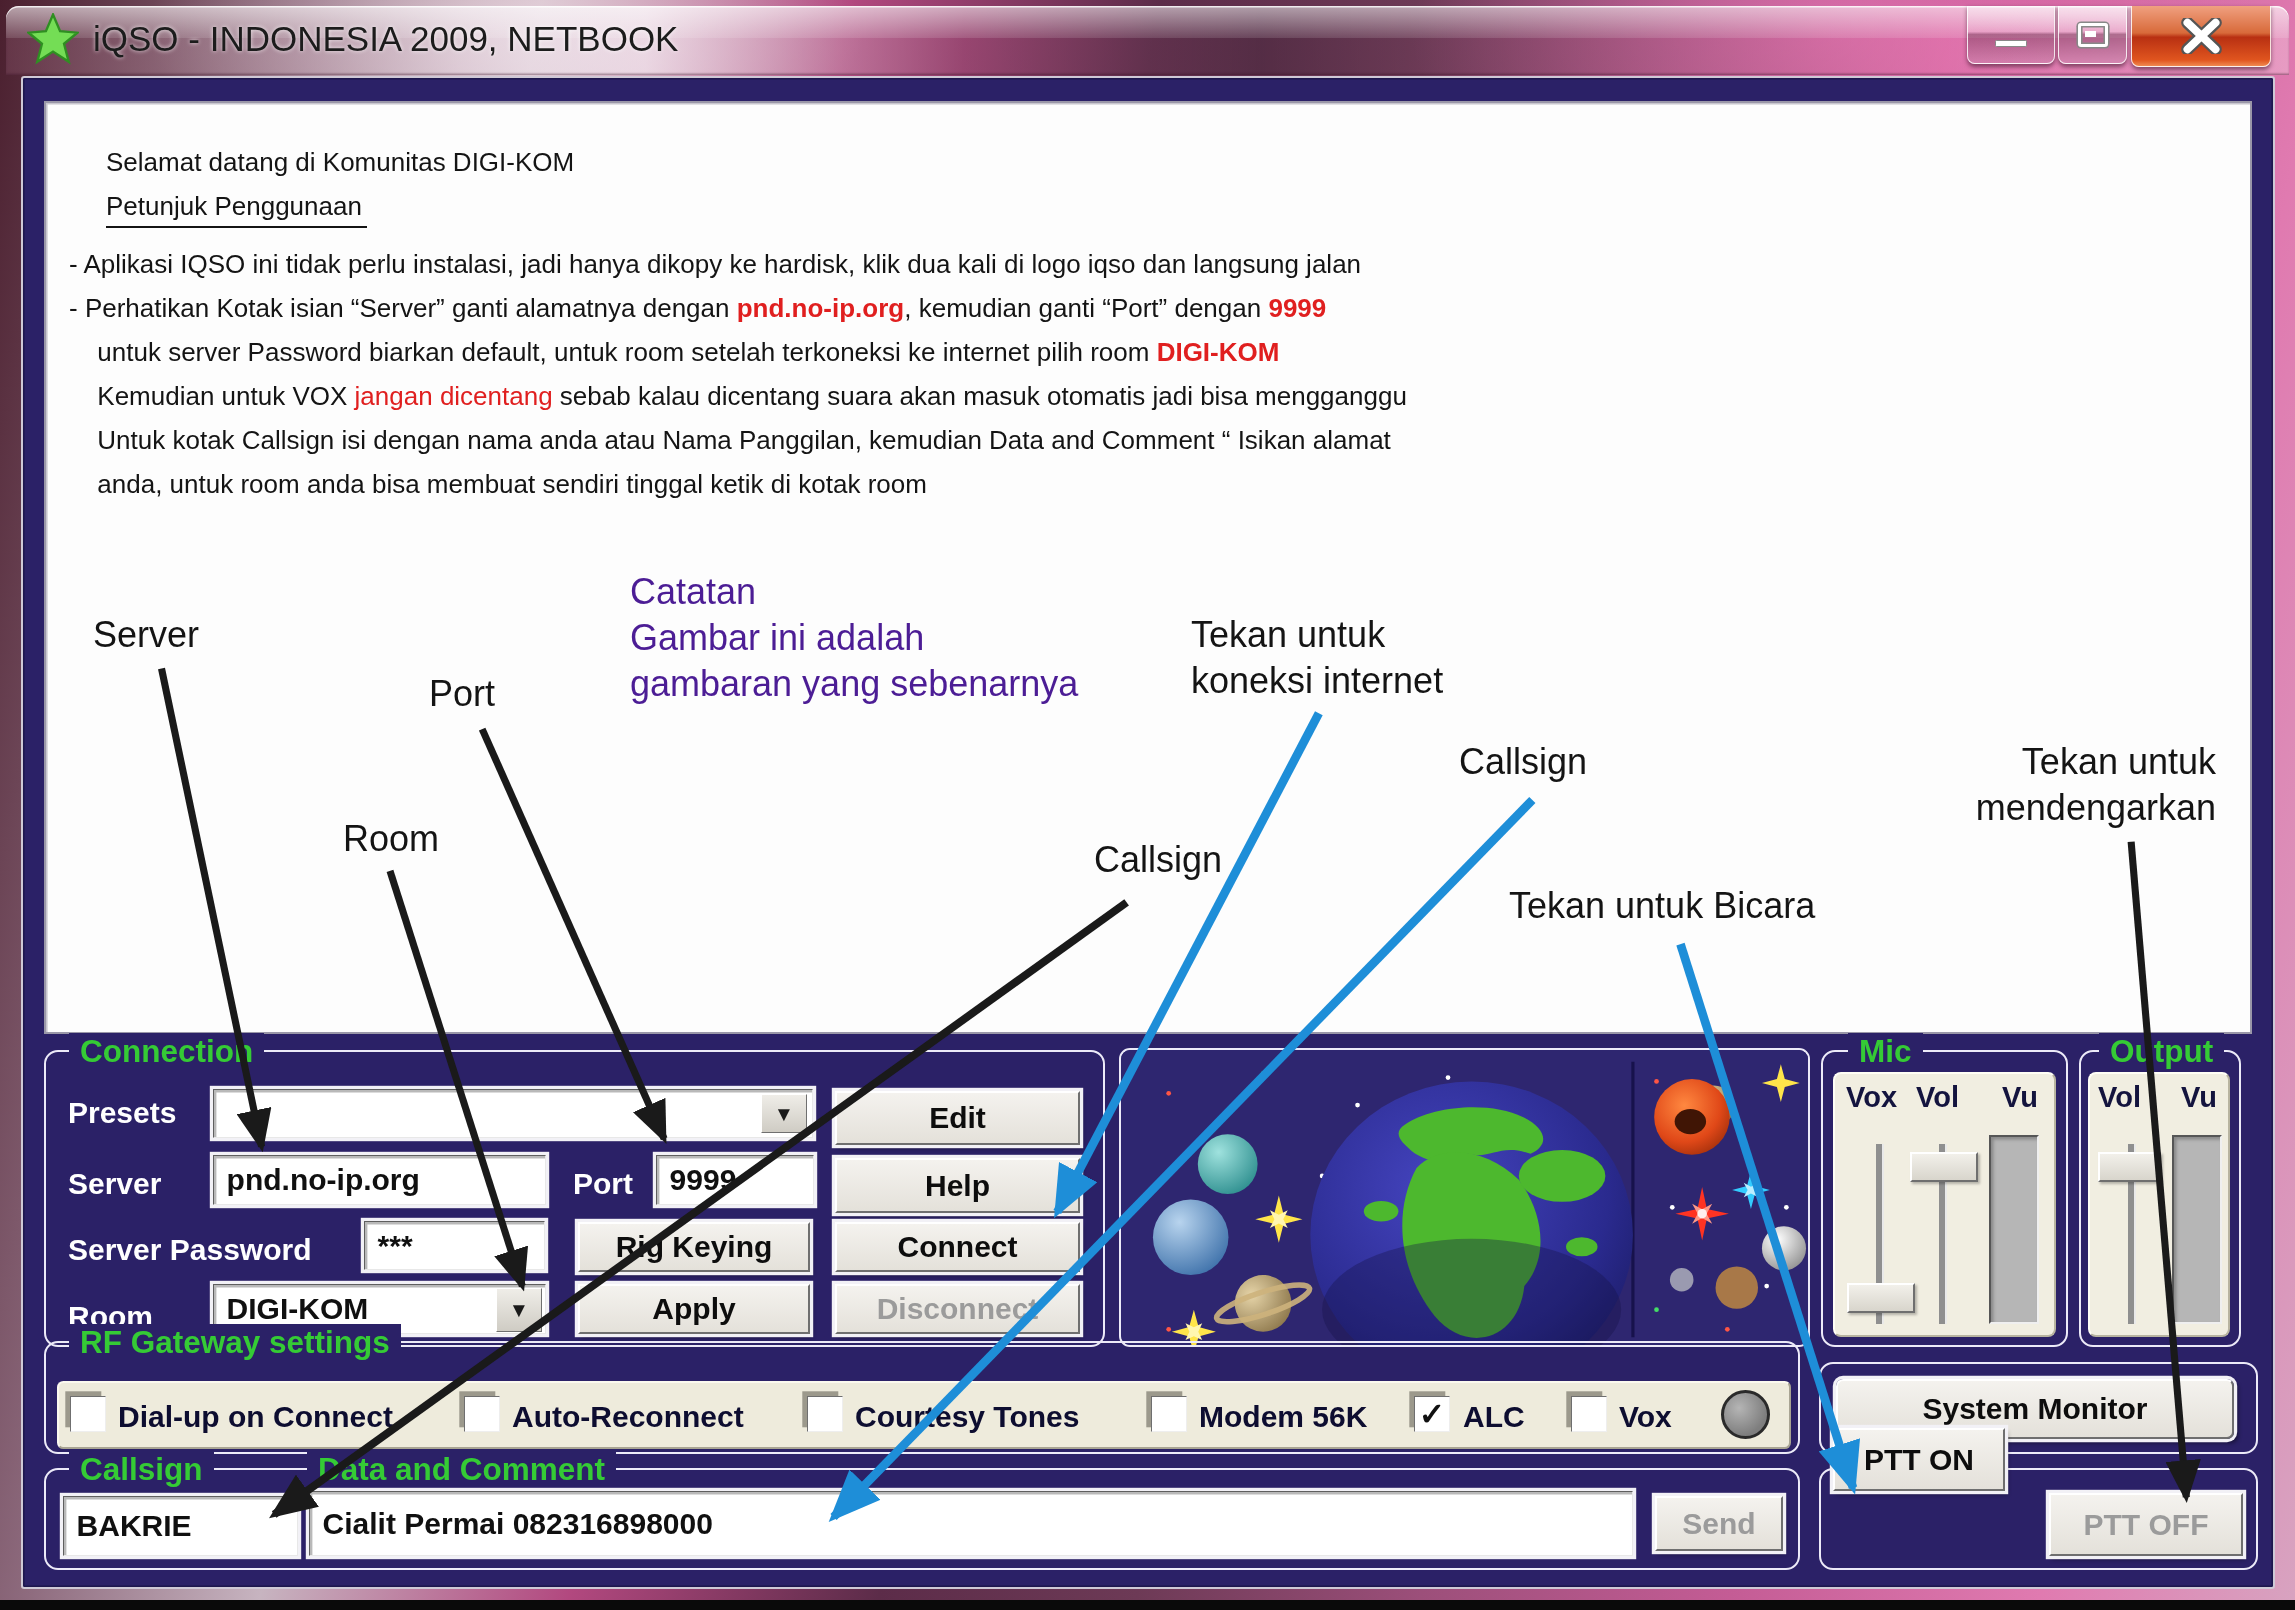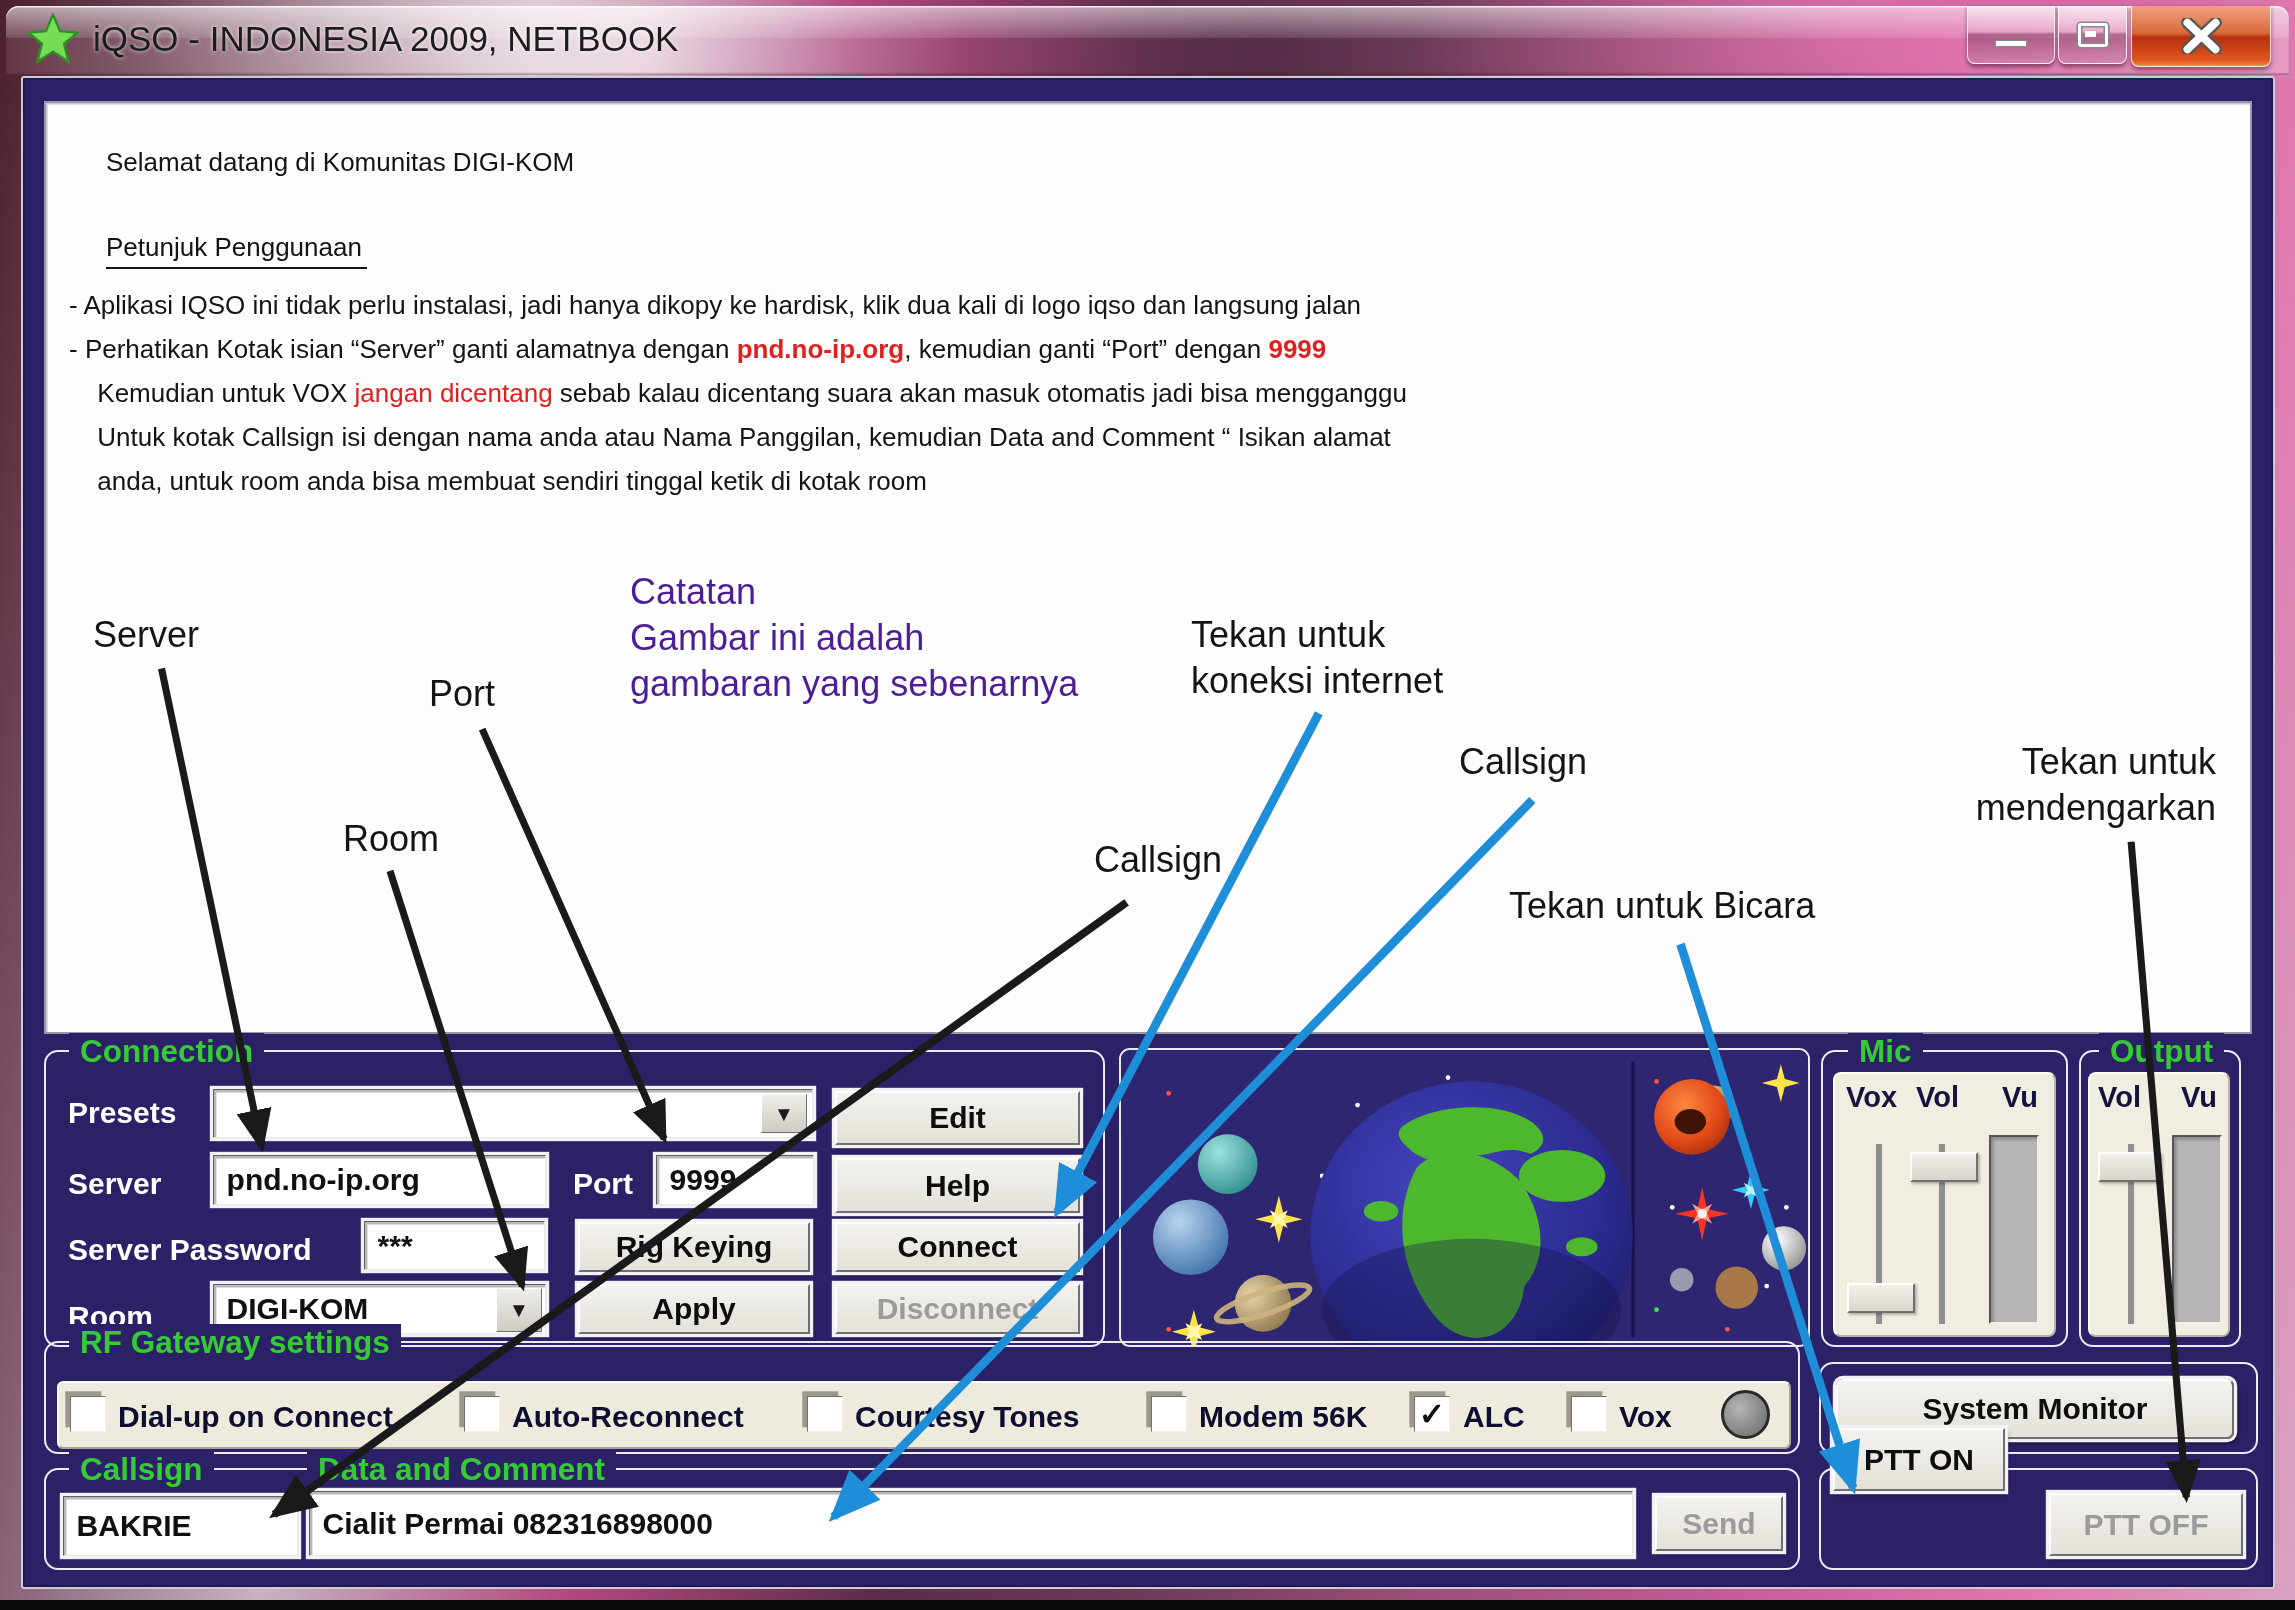--- a/index.html
+++ b/index.html
@@ -40,21 +40,21 @@
   .client { position:absolute; left:20.5px; top:76px; width:2254px; height:1513px;
     background:#2b2167; border:2.4px solid #cfc9d6; border-radius:3.2px;
     box-shadow:inset 0 0 0 1.6px #1d174d; }
   .white-area { position:absolute; left:44px; top:101px; width:2208px; height:933px;
     background:#fdfdfd; border:2.4px solid #9a97a8; box-shadow:inset 1.6px 1.6px 0 #c8c6ce; }
   .frame-bottom { position:absolute; left:0; top:1600px; width:2295px; height:11px; background:#0a0a0a; }
 
   
   .instr { position:absolute; left:106px; top:140px; font-size:26px; color:#141414; }
   .welcome { height:44px; line-height:44px; }
-  .heading { margin-top:41px; height:44px; line-height:44px; display:inline-block;
+  .heading { height:44px; line-height:44px; display:inline-block;
     border-bottom:2.4px solid #141414; padding-right:4.7px; }
   .ilines { margin-top:14px; }
   .iline { height:44px; line-height:44px; white-space:nowrap; margin-left:-37px; }
   .iline.indent { margin-left:-8.7px; }
   .red { color:#e01f1f; }
   .red-bold { color:#e01f1f; font-weight:bold; }
 
   
   .ann { position:absolute; font-size:36px; color:#141414; line-height:46px; white-space:nowrap; }
   .ann.red-ann { color:#4c1d95; }
@@ -127,20 +127,21 @@
 
   <div class="client"></div>
   <div class="white-area"></div>
 
   <div class="instr">
     <div class="welcome">Selamat datang di Komunitas DIGI-KOM</div>
     <div class="heading">Petunjuk Penggunaan</div>
     <div class="ilines">
         <div class="iline"><span>- Aplikasi IQSO ini tidak perlu instalasi, jadi hanya dikopy ke hardisk, klik dua kali di logo iqso dan langsung jalan</span></div>
         <div class="iline"><span>- Perhatikan Kotak isian “Server” ganti alamatnya dengan </span><span class="red-bold">pnd.no-ip.org</span><span>, kemudian ganti “Port” dengan </span><span class="red-bold">9999</span></div>
+        <div class="iline indent"><span>untuk server Password biarkan default, untuk room setelah terkoneksi ke internet pilih room </span><span class="red-bold">DIGI-KOM</span></div>
         <div class="iline indent"><span>Kemudian untuk VOX </span><span class="red">jangan dicentang</span><span> sebab kalau dicentang suara akan masuk otomatis jadi bisa mengganggu</span></div>
         <div class="iline indent"><span>Untuk kotak Callsign isi dengan nama anda atau Nama Panggilan, kemudian Data and Comment “ Isikan alamat</span></div>
         <div class="iline indent"><span>anda, untuk room anda bisa membuat sendiri tinggal ketik di kotak room</span></div>
       </div>
   </div>
 
   <div class="ann" style="left:93px;top:612px;">Server</div>
   <div class="ann" style="left:429px;top:671px;">Port</div>
   <div class="ann" style="left:343px;top:816px;">Room</div>
   <div class="ann red-ann" style="left:630px;top:569px;">

